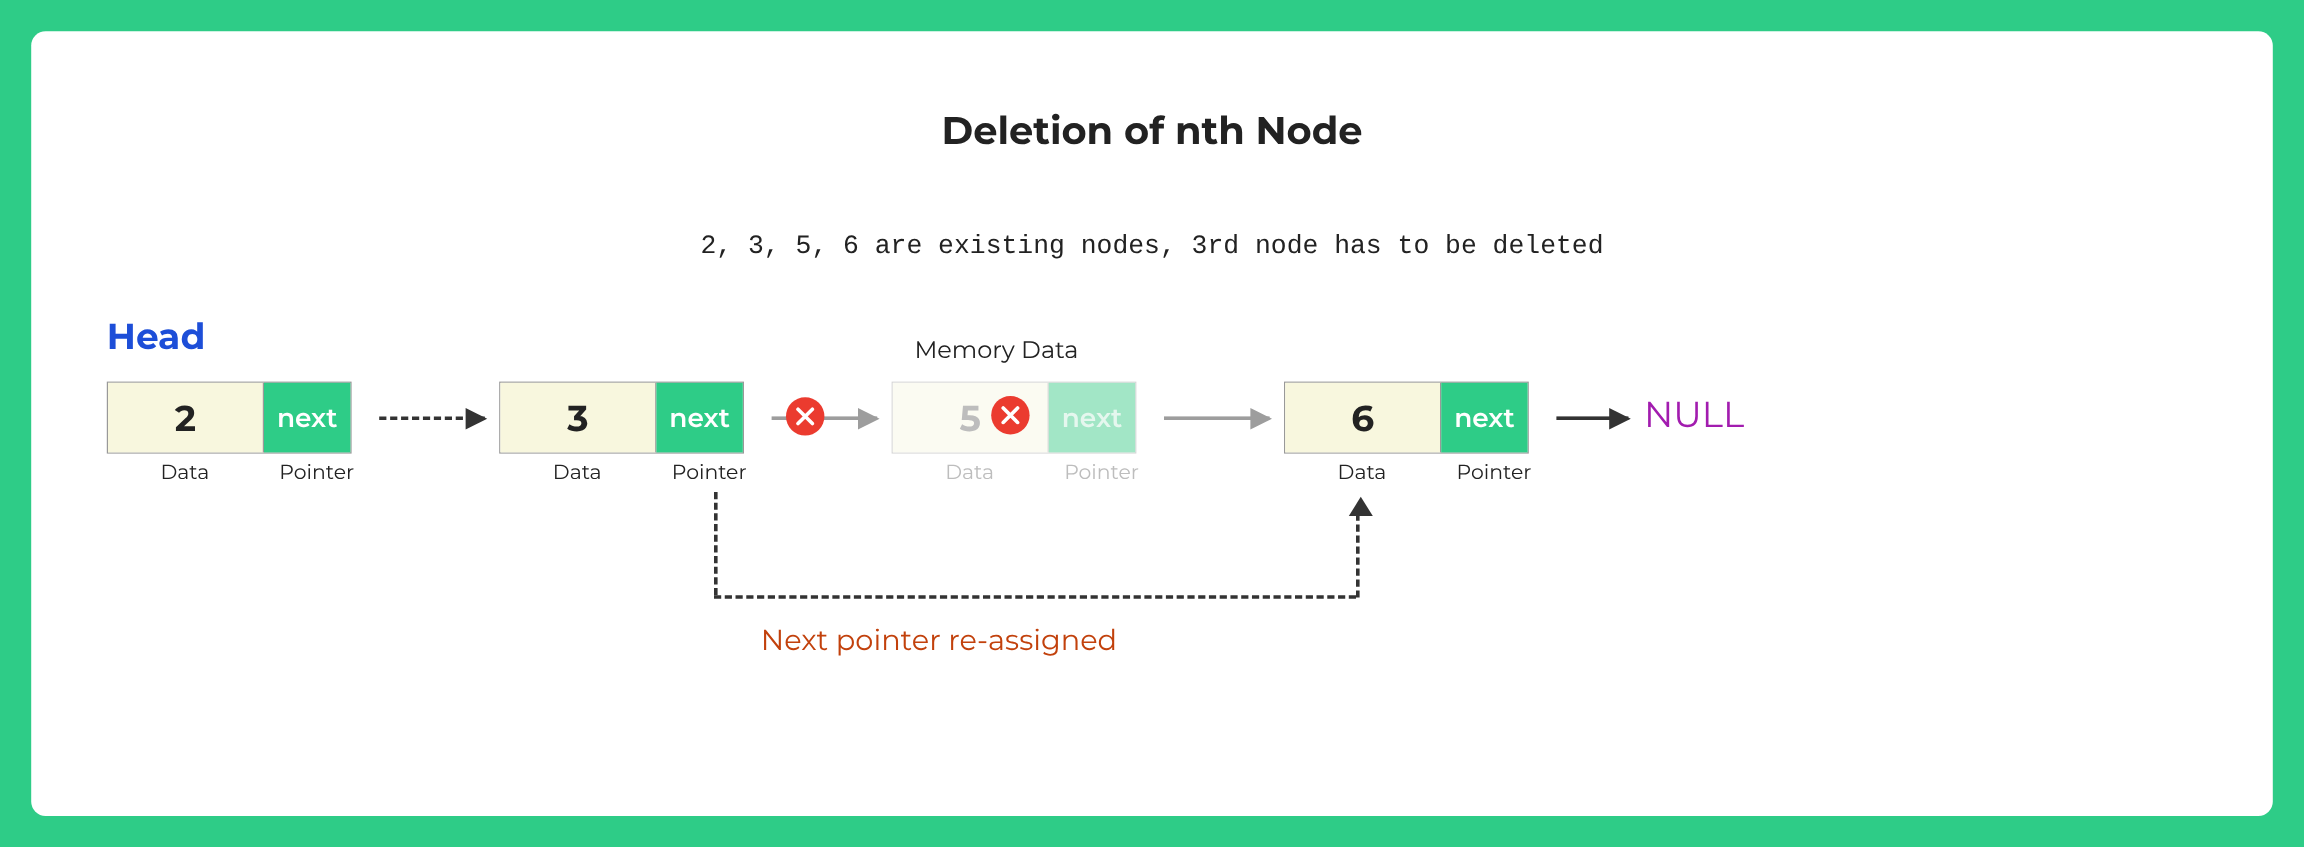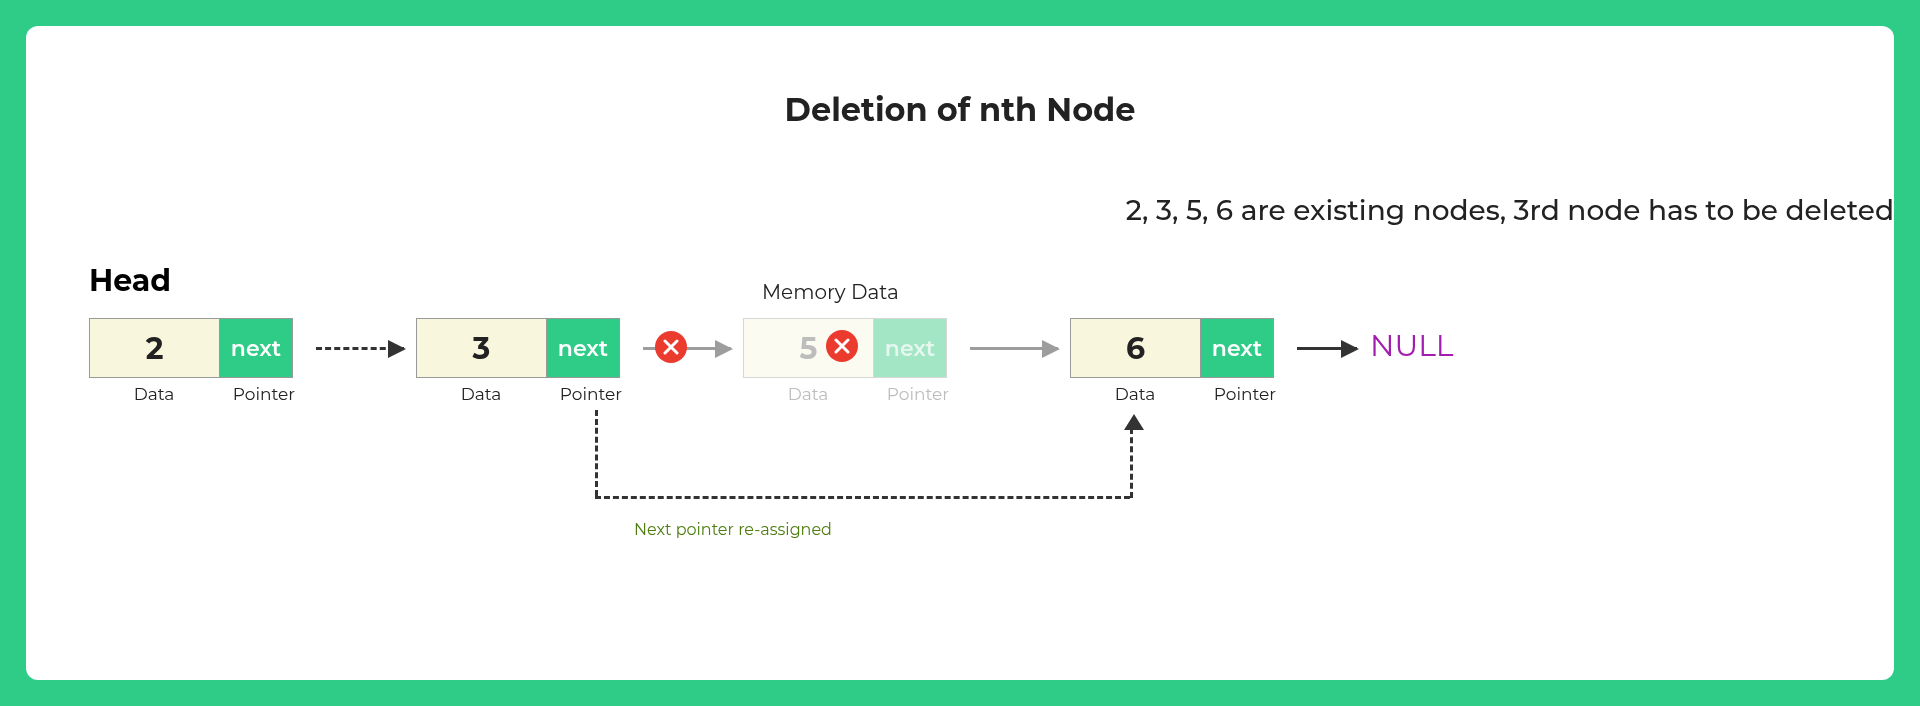--- a/index.html
+++ b/index.html
@@ -20,55 +20,56 @@
     overflow: hidden;
   }
   .title {
     text-align: center;
     font-size: 32px;
     font-weight: 700;
     color: #222;
     padding-top: 64px;
   }
   .subtitle {
-    text-align: right;
-    font-size: 28px;
+    text-align: center;
+    font-size: 22px;
     font-weight: 500;
     color: #222;
     margin-top: 64px;
+    font-family: Liberation Mono, monospace;
   }
   .head-label {
     position: absolute;
     left: 63px;
     top: 236px;
     font-size: 30px;
     font-weight: 700;
-    color: #000000;
+    color: #1d4ed8;
   }
   .memfreed-label {
     position: absolute;
     left: 736px;
     top: 254px;
     font-size: 20px;
     color: #222;
   }
   .null-label {
     position: absolute;
     left: 1344px;
     top: 301px;
     font-size: 30px;
     font-weight: 400;
     color: #a21caf;
   }
   .reassign-label {
     position: absolute;
     left: 608px;
     top: 494px;
-    font-size: 16px;
-    color: #4d7c0f;
+    font-size: 24px;
+    color: #c2410c;
   }
 
   
   .node {
     position: absolute;
     top: 292px;
     display: flex;
     border: 1px solid #999;
   }
   .node .data-cell {

